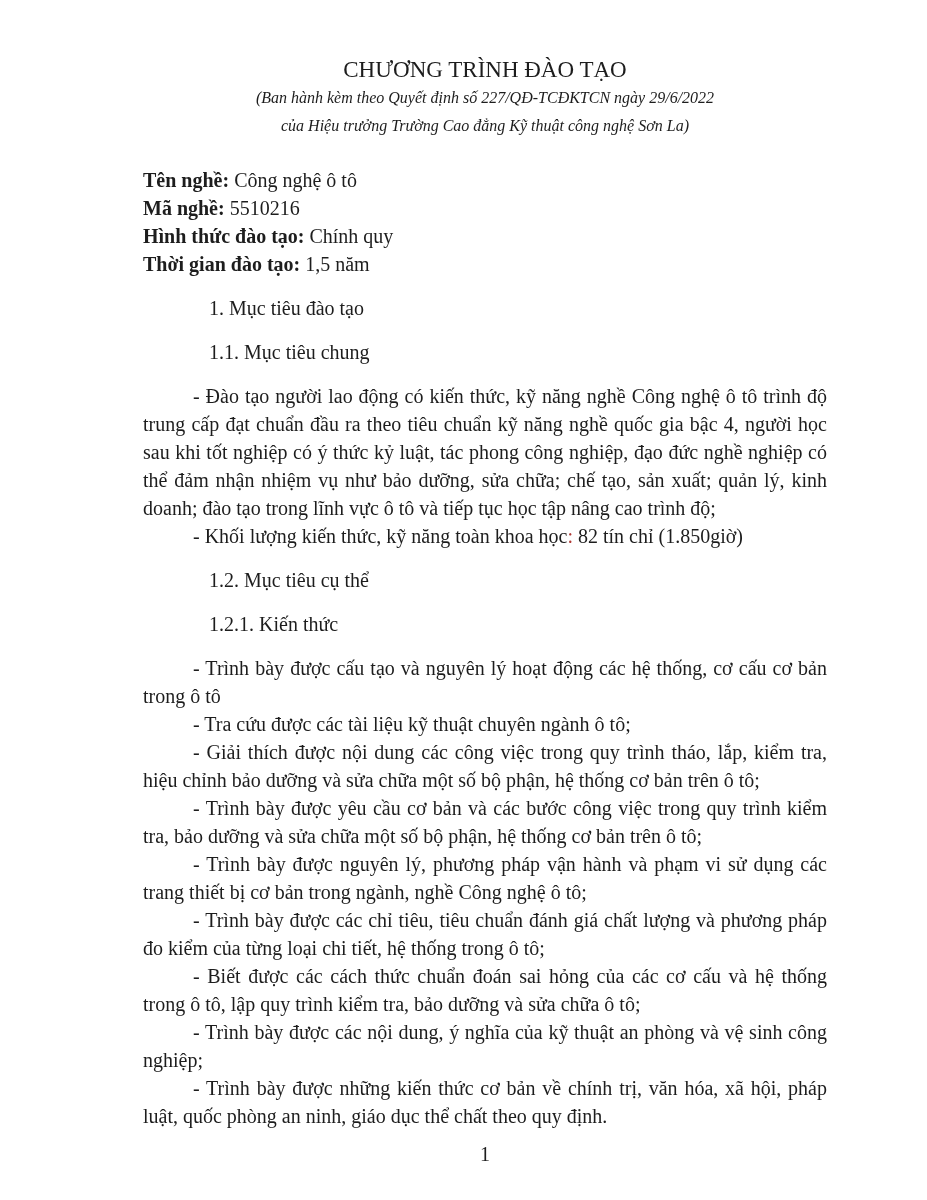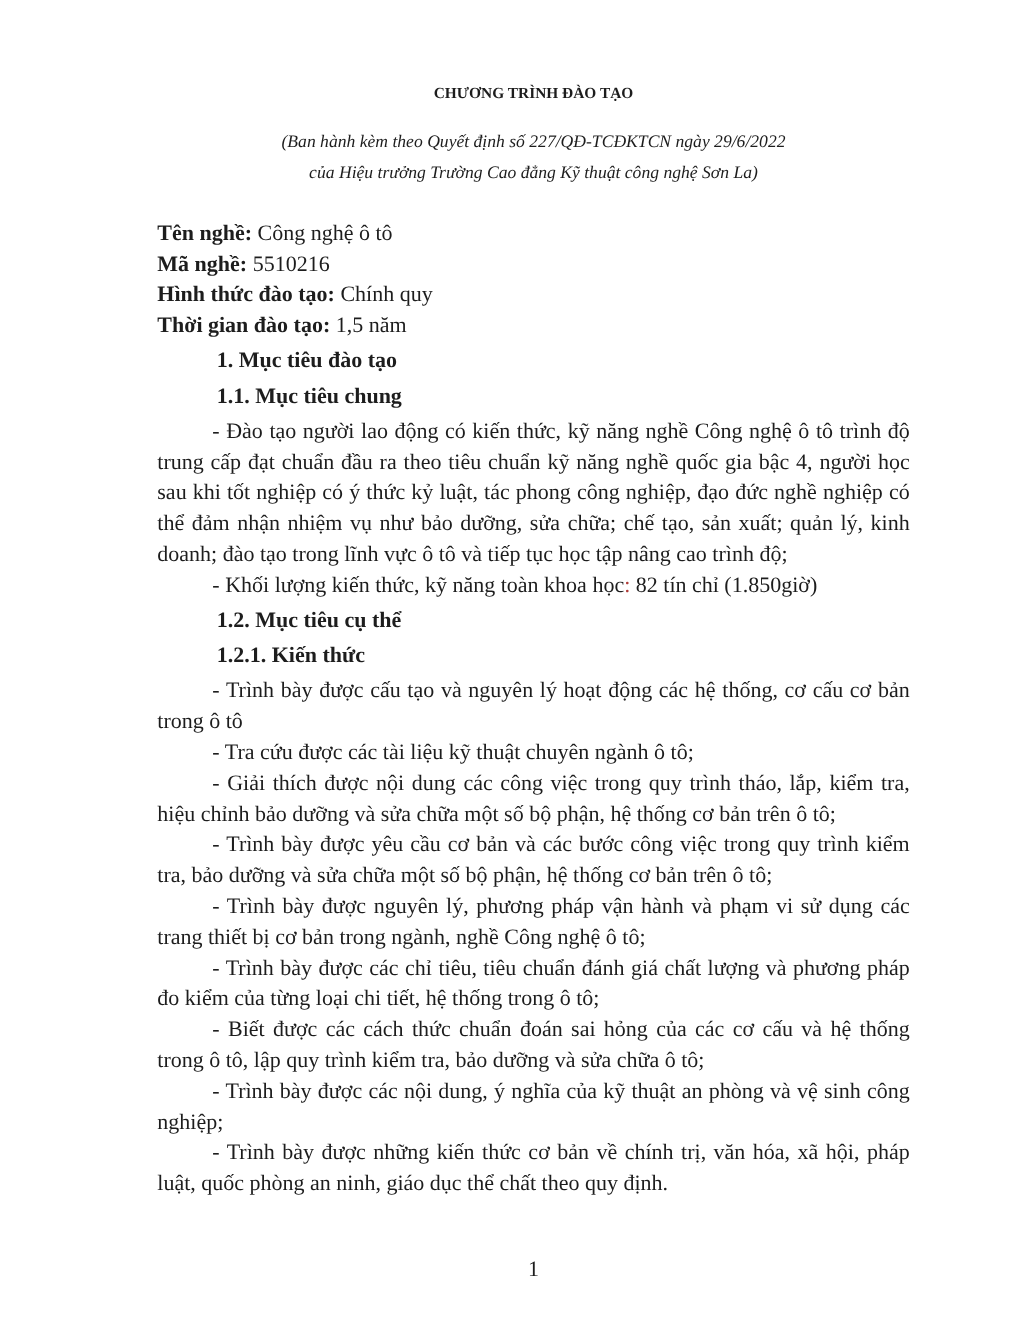--- a/index.html
+++ b/index.html
@@ -18,40 +18,40 @@
     color: #1d1d1d;
     font-size: 20px;
     line-height: 28px;
     overflow: hidden;
   }
   .doc-header {
     text-align: center;
     margin-bottom: 26px;
   }
   .doc-title {
-    margin: 16px;
-    font-size: 14px;
-    font-weight: bold;
+    margin: 0;
+    font-size: 23px;
+    font-weight: normal;
     line-height: 28px;
   }
   .doc-subtitle {
     margin: 0;
     font-style: italic;
     font-size: 16px;
     line-height: 28px;
   }
   p.info-line {
     margin: 0;
   }
   p.info-line b {
     font-weight: bold;
   }
   p.heading {
-    margin: 4px;
-    font-weight: bold;
+    margin: 16px;
+    font-weight: normal;
     text-indent: 50px;
   }
   p.para {
     margin: 0;
     text-indent: 50px;
     text-align: justify;
   }
   .red-colon {
     color: #b03a36;
   }

